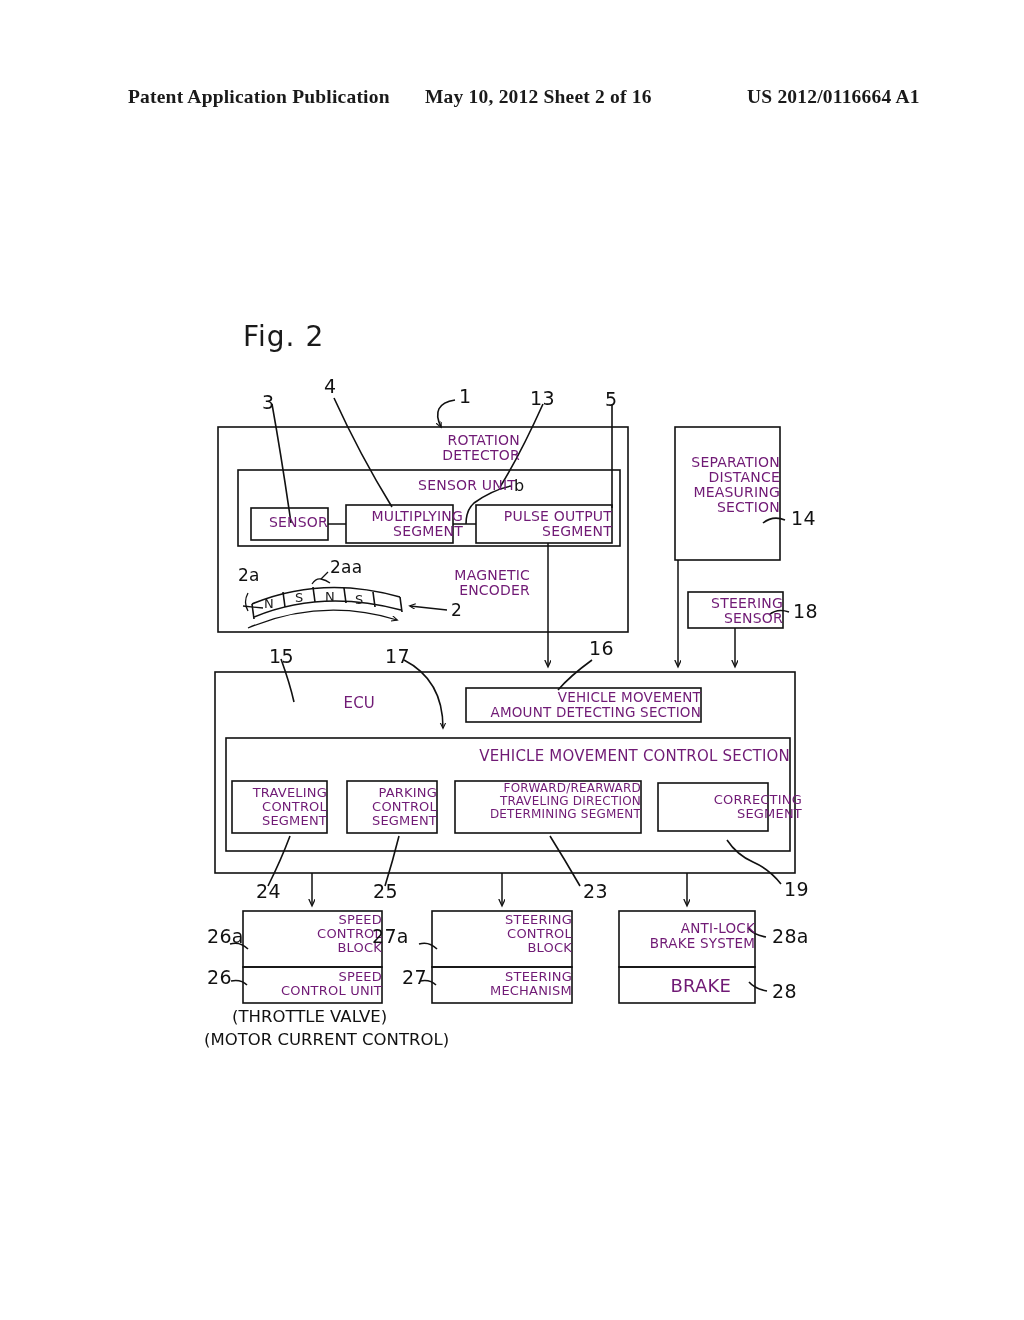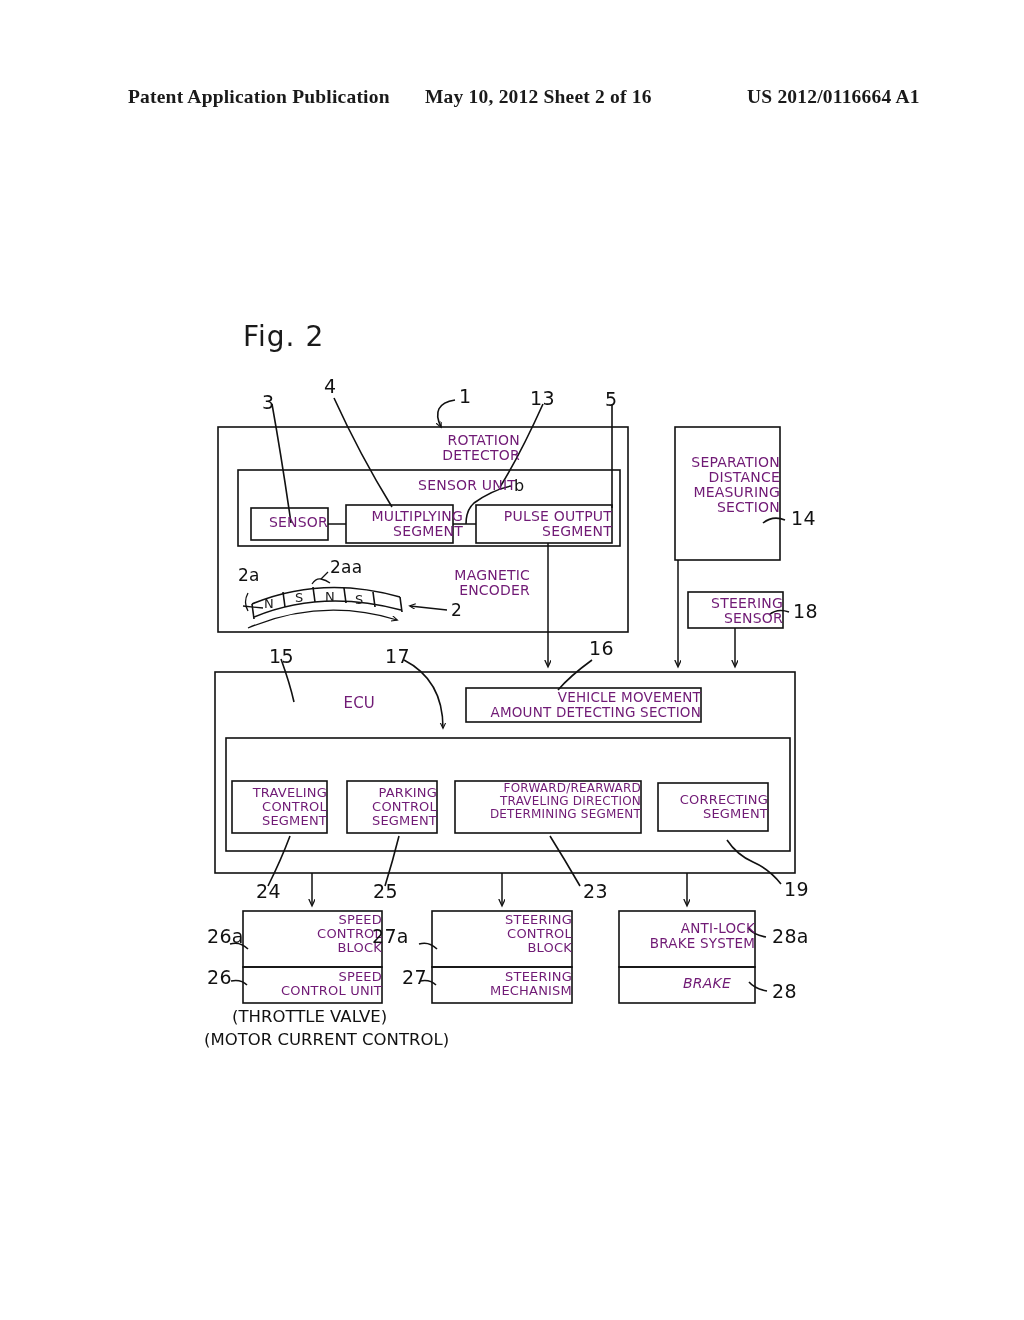--- a/index.html
+++ b/index.html
@@ -230,48 +230,49 @@
   <div class="tx" style="left:675px; top:455px; width:105px;">SEPARATION
 DISTANCE
 MEASURING
 SECTION</div>
   <div class="tx" style="left:688px; top:596px; width:95px;">STEERING
 SENSOR</div>
 
   <div class="tx" style="left:315px; top:695px; width:60px; font-size:15px;">ECU</div>
   <div class="tx" style="left:466px; top:690px; width:235px; font-size:13.5px;">VEHICLE MOVEMENT
 AMOUNT DETECTING SECTION</div>
+  <div class="tx" style="left:226px; top:748px; width:564px; font-size:15px;">VEHICLE MOVEMENT CONTROL SECTION</div>
 
   <div class="tx" style="left:232px; top:786px; width:95px; font-size:13px;">TRAVELING
 CONTROL
 SEGMENT</div>
   <div class="tx" style="left:347px; top:786px; width:90px; font-size:13px;">PARKING
 CONTROL
 SEGMENT</div>
   <div class="tx" style="left:455px; top:782px; width:186px; font-size:12px;">FORWARD/REARWARD
 TRAVELING DIRECTION
 DETERMINING SEGMENT</div>
-  <div class="tx" style="left:658px; top:793px; width:110px; font-size:13px;">CORRECTING
+  <div class="tx" style="left:658px; top:793px; width:110px; font-size:13px;padding-left:34px;">CORRECTING
 SEGMENT</div>
 
   <div class="tx" style="left:243px; top:913px; width:139px; font-size:13px;">SPEED
 CONTROL
 BLOCK</div>
   <div class="tx" style="left:243px; top:970px; width:139px; font-size:13px;">SPEED
 CONTROL UNIT</div>
 
   <div class="tx" style="left:432px; top:913px; width:140px; font-size:13px;">STEERING
 CONTROL
 BLOCK</div>
   <div class="tx" style="left:432px; top:970px; width:140px; font-size:13px;">STEERING
 MECHANISM</div>
 
   <div class="tx" style="left:619px; top:921px; width:136px; font-size:13.5px;">ANTI-LOCK
 BRAKE SYSTEM</div>
-  <div class="tx" style="left:619px; top:976px; width:112px; font-size:14px;font-style:italic;">BRAKE</div>
+  <div class="tx" style="left:619px; top:976px; width:112px; font-size:18px;">BRAKE</div>
 
   <div class="note" style="left:232px; top:1007px;">(THROTTLE VALVE)</div>
   <div class="note" style="left:204px; top:1030px;">(MOTOR CURRENT CONTROL)</div>
 
   <div class="num" style="left:262px; top:391px;">3</div>
   <div class="num" style="left:324px; top:375px;">4</div>
   <div class="num" style="left:459px; top:385px;">1</div>
   <div class="num" style="left:530px; top:387px;">13</div>
   <div class="num" style="left:605px; top:388px;">5</div>
   <div class="num" style="left:514px; top:476px; font-size:16px;">b</div>

